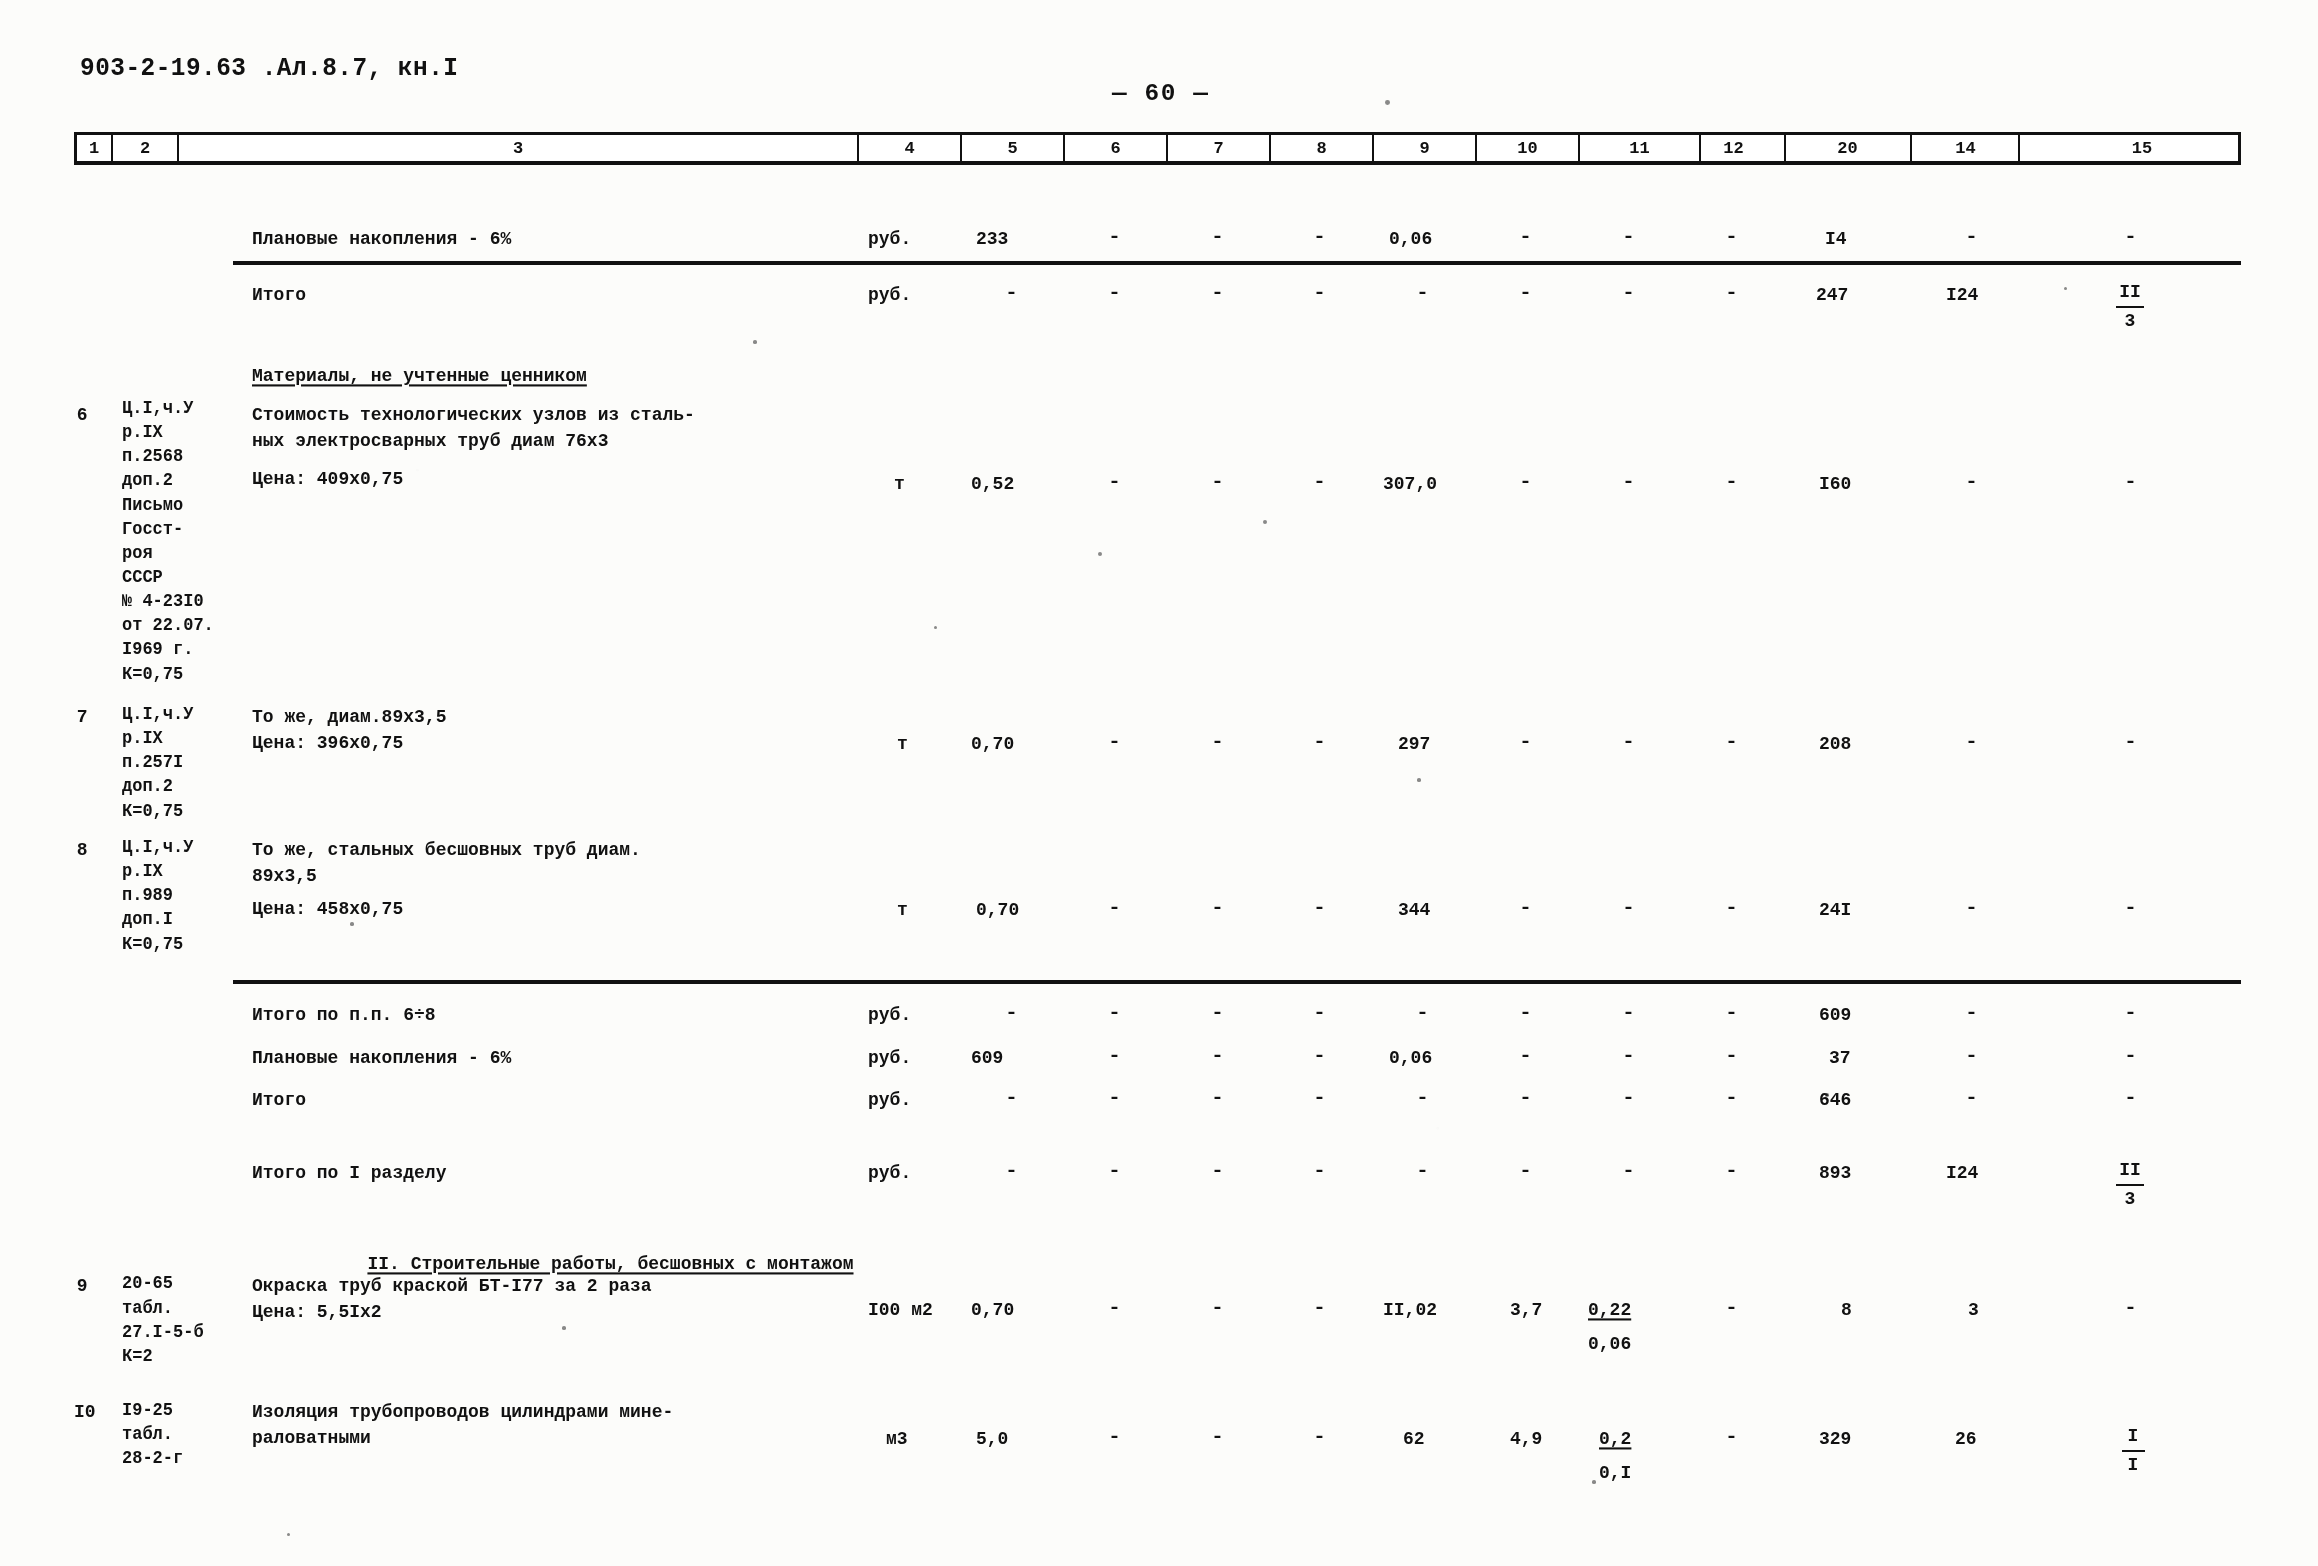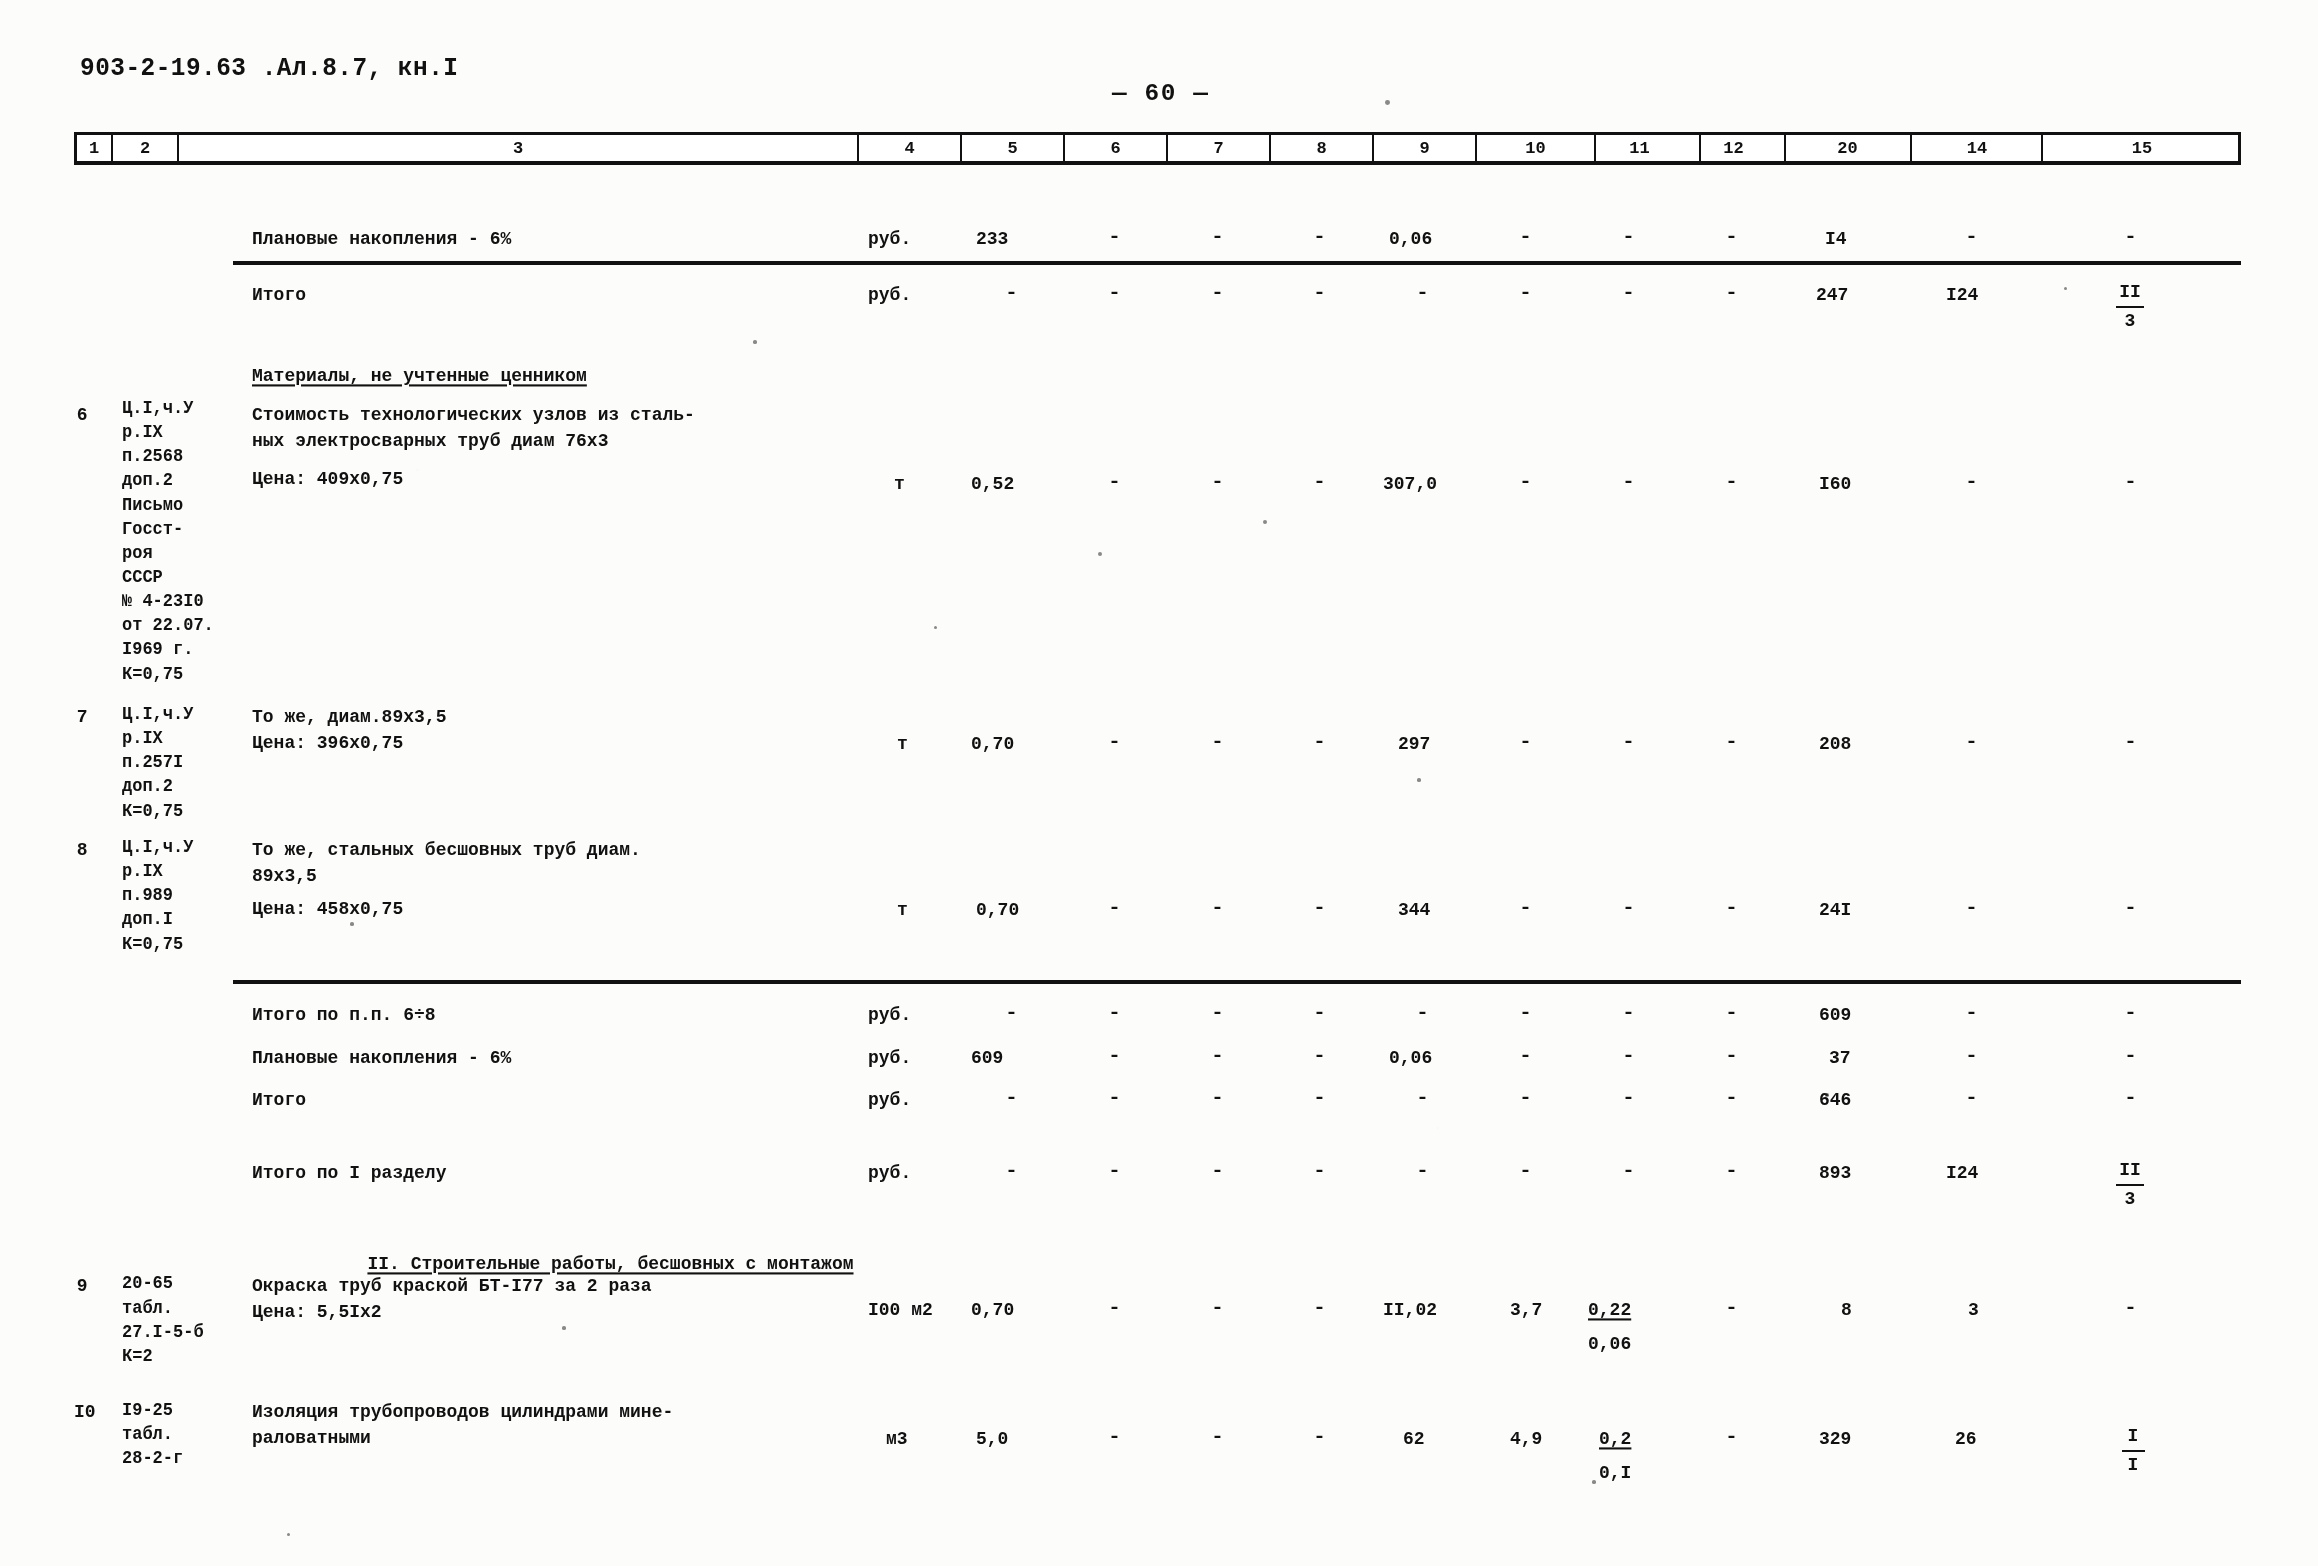--- a/index.html
+++ b/index.html
@@ -102,25 +102,25 @@
     <div class="hdrrow">
       <div class="hdrcell" style="left:0px;width:36px;">1</div>
       <div class="hdrcell" style="left:36px;width:66px;">2</div>
       <div class="hdrcell" style="left:102px;width:680px;">3</div>
       <div class="hdrcell" style="left:782px;width:103px;">4</div>
       <div class="hdrcell" style="left:885px;width:103px;">5</div>
       <div class="hdrcell" style="left:988px;width:103px;">6</div>
       <div class="hdrcell" style="left:1091px;width:103px;">7</div>
       <div class="hdrcell" style="left:1194px;width:103px;">8</div>
       <div class="hdrcell" style="left:1297px;width:103px;">9</div>
-      <div class="hdrcell" style="left:1400px;width:119px;">10</div>
+      <div class="hdrcell" style="left:1400px;width:103px;">10</div>
       <div class="hdrcell" style="left:1503px;width:121px;">11</div>
       <div class="hdrcell" style="left:1606px;width:103px;">12</div>
       <div class="hdrcell" style="left:1708px;width:127px;">20</div>
-      <div class="hdrcell" style="left:1836px;width:130px;">14</div>
+      <div class="hdrcell" style="left:1836px;width:107px;">14</div>
       <div class="hdrcell last" style="left:1963px;width:204px;">15</div>
     </div>
 
     <div class="body" style="height:1369px;">
 
       <div class="cell c-desc" style="left:178px;top:62px;">Плановые накопления - 6%</div>
       <div class="cell c-val" style="left:794px;top:62px;">руб.</div>
       <div class="cell c-val" style="left:902px;top:62px;">233</div>
       <div class="dash" style="left:1035px;top:62px;">-</div>
       <div class="dash" style="left:1138px;top:62px;">-</div>

